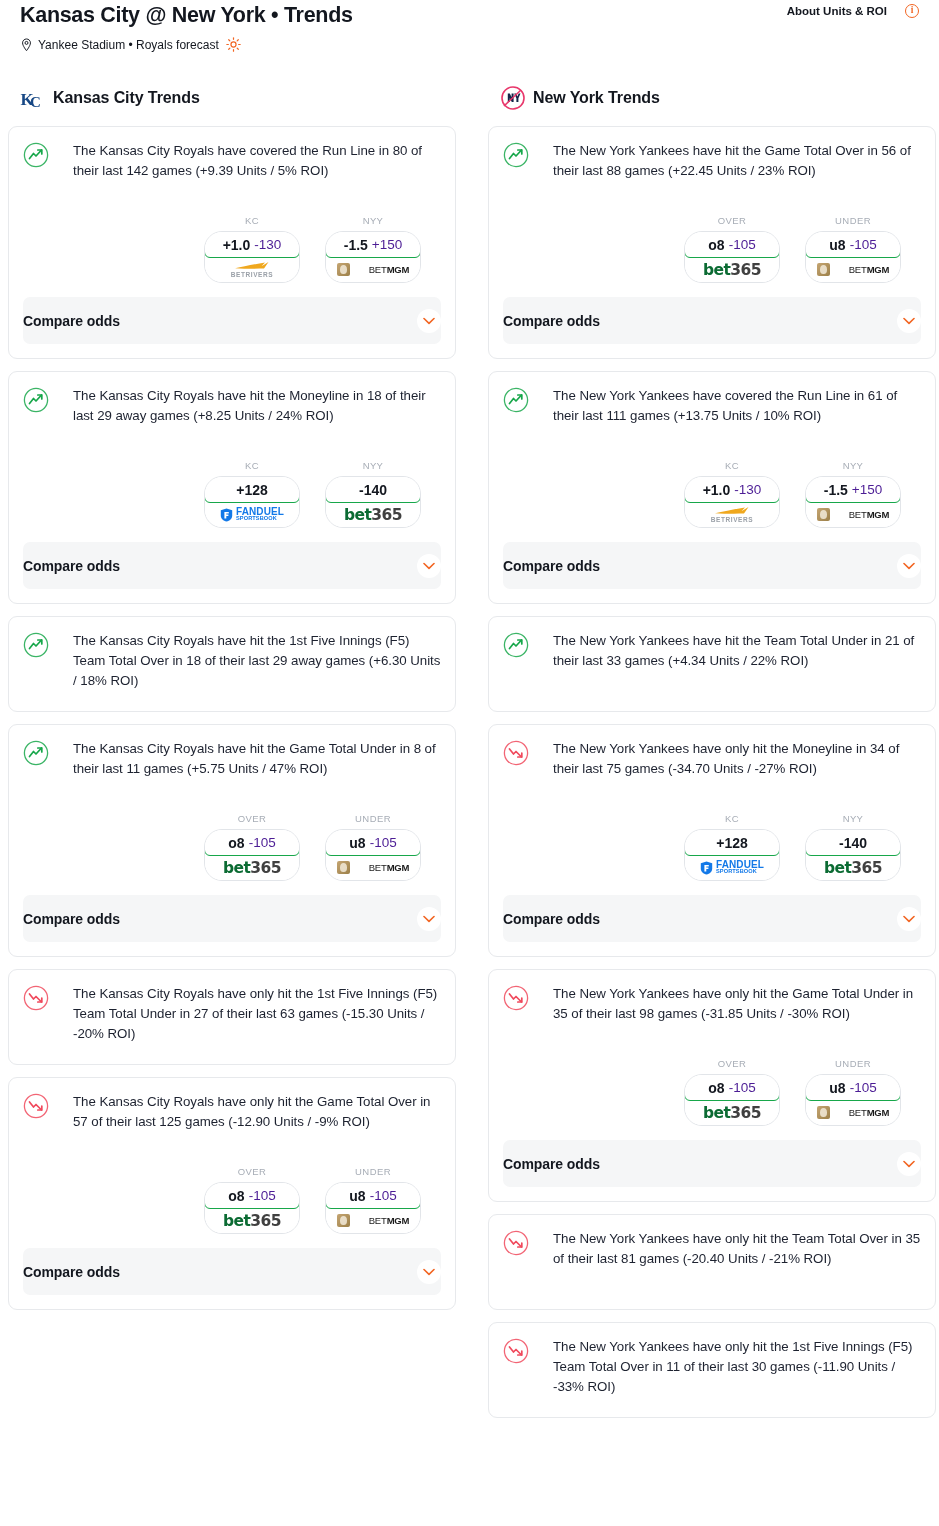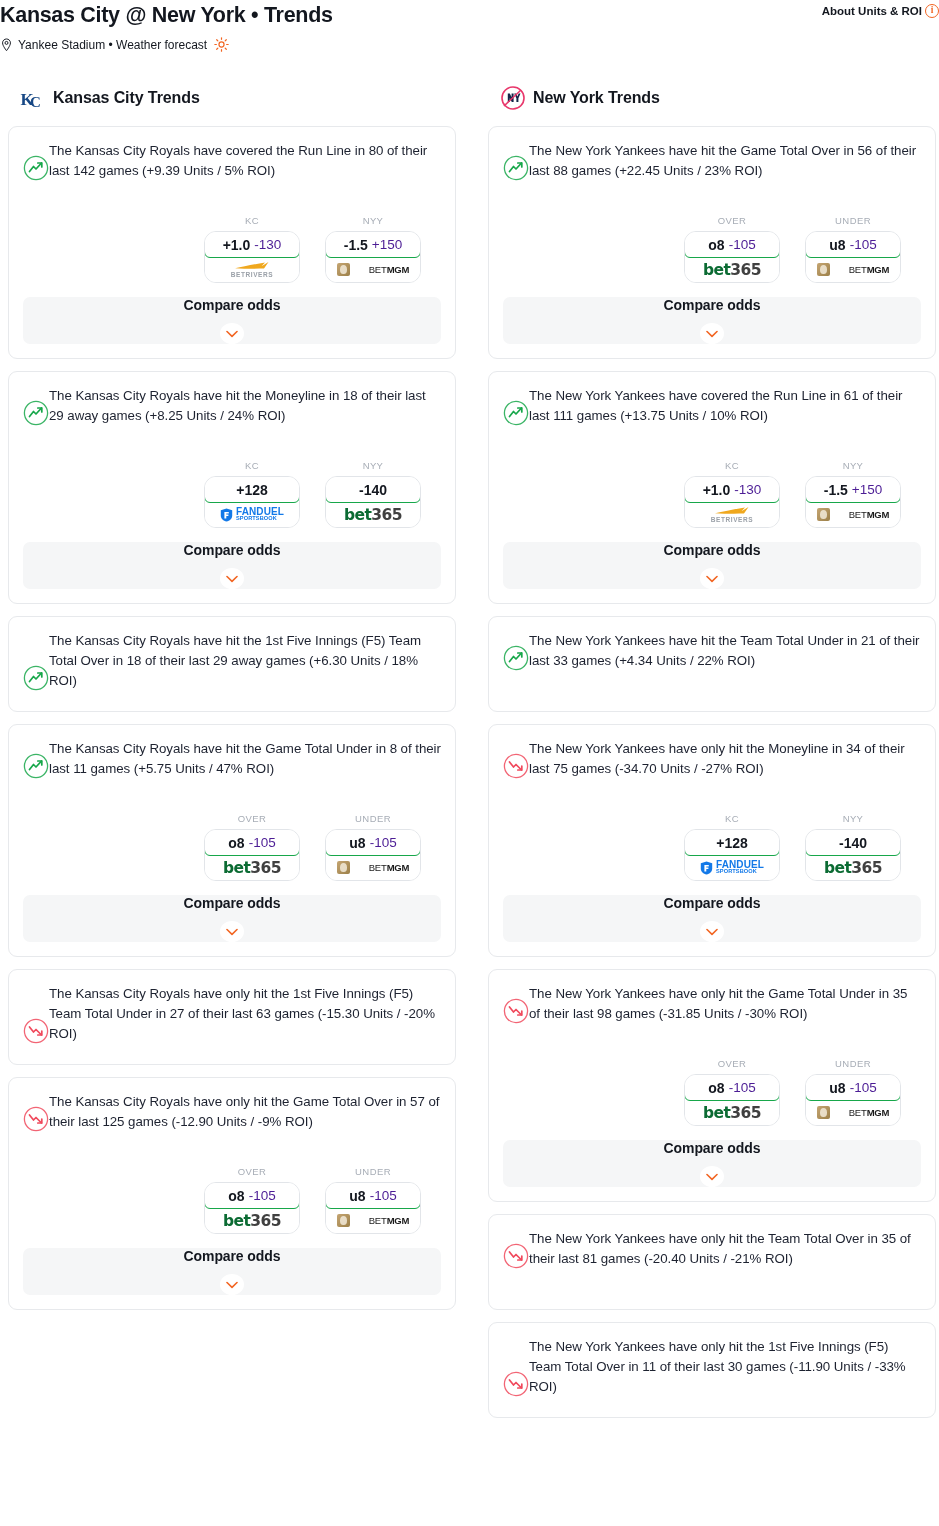--- a/index.html
+++ b/index.html
@@ -9,39 +9,39 @@
     min-height: 1526px;
     background: #ffffff;
     font-family: "Liberation Sans", sans-serif;
     color: #13171f;
     -webkit-font-smoothing: antialiased;
   }
 
   
   .page-header {
     position: relative;
-    padding: 0 0;
+    padding: 0 20px;
   }
   .title-row {
     display: flex;
     align-items: flex-start;
     justify-content: space-between;
   }
   .page-title {
     font-size: 21.5px;
     font-weight: 700;
     letter-spacing: -0.3px;
     line-height: 26px;
     padding-top: 2px;
     color: #13171f;
   }
   .about-link {
     display: flex;
     align-items: center;
-    gap: 3px;
+    gap: 18px;
     font-size: 11.5px;
     font-weight: 700;
     color: #13171f;
     white-space: nowrap;
     padding-top: 4px;
     cursor: pointer;
   }
   .info-badge {
     width: 14px;
     height: 14px;
@@ -98,22 +98,22 @@
   .trend-card {
     border: 1px solid #e7e9ec;
     border-radius: 9px;
     background: #fff;
     padding: 14px 14px 12px 14px;
   }
   .trend-card.has-odds { padding-bottom: 14px; }
 
   .trend-head {
     display: flex;
-    gap: 0;
-    align-items: flex-end;
+    gap: 24px;
+    align-items: flex-start;
   }
   .trend-icon { width: 26px; height: 26px; flex: none; display: block; margin-top: 1px; }
   .trend-text {
     font-size: 13.3px;
     line-height: 20px;
     color: #1d2230;
     letter-spacing: -0.05px;
   }
 
   
@@ -130,21 +130,21 @@
   .odds-col { width: 96px; }
   .odds-label {
     text-align: center;
     font-size: 9.5px;
     letter-spacing: 0.4px;
     color: #a7adb6;
     margin-bottom: 5px;
   }
   .odds-box {
     border: 1px solid #e2e5e9;
-    border-radius: 12px;
+    border-radius: 18px;
     overflow: hidden;
     background: #fff;
   }
   .odds-value {
     border: 1.4px solid #17a74a;
     border-radius: 6px;
     height: 27px;
     display: flex;
     align-items: center;
     justify-content: center;
@@ -204,24 +204,23 @@
   }
 
   
   .compare-bar {
     margin-top: 14px;
     height: 47px;
     background: #f5f6f7;
     border-radius: 7px;
     display: flex;
     align-items: center;
-    justify-content: flex-start;
+    justify-content: space-between;
     gap: 10px;
     cursor: pointer;
-    flex-direction: column;
   }
   .compare-label { font-size: 14px; font-weight: 700; color: #13171f; letter-spacing: -0.1px; }
   .chev-circle {
     width: 24px; height: 24px; border-radius: 50%;
     background: #fff;
     display: flex; align-items: center; justify-content: center;
   }
   .chev-circle svg { display: block; }
 </style>
 </head>
@@ -235,21 +234,21 @@
       <span class="info-badge">i</span>
     </div>
   </div>
   <div class="venue-row">
     <span>
       <svg class="pin-icon" viewBox="0 0 14 16">
         <path d="M7 1.1c-2.5 0-4.5 2-4.5 4.5 0 3.3 4.5 8.9 4.5 8.9s4.5-5.6 4.5-8.9c0-2.5-2-4.5-4.5-4.5z" fill="none" stroke="#13171f" stroke-width="1.1"></path>
         <circle cx="7" cy="5.6" r="1.7" fill="none" stroke="#13171f" stroke-width="1.1"></circle>
       </svg>
     </span>
-    <span class="venue-text">Yankee Stadium • Weather forecast</span>
+    <span class="venue-text">Yankee Stadium • Royals forecast</span>
     <span>
       <svg class="sun-icon" viewBox="0 0 16 16">
         <circle cx="8" cy="8" r="2.7" fill="none" stroke="#f26522" stroke-width="1.3"></circle>
         <g stroke="#f26522" stroke-width="1.3" stroke-linecap="round">
           <line x1="8" y1="0.9" x2="8" y2="2.5"></line>
           <line x1="8" y1="13.5" x2="8" y2="15.1"></line>
           <line x1="0.9" y1="8" x2="2.5" y2="8"></line>
           <line x1="13.5" y1="8" x2="15.1" y2="8"></line>
           <line x1="2.9" y1="2.9" x2="4.1" y2="4.1"></line>
           <line x1="11.9" y1="11.9" x2="13.1" y2="13.1"></line>

